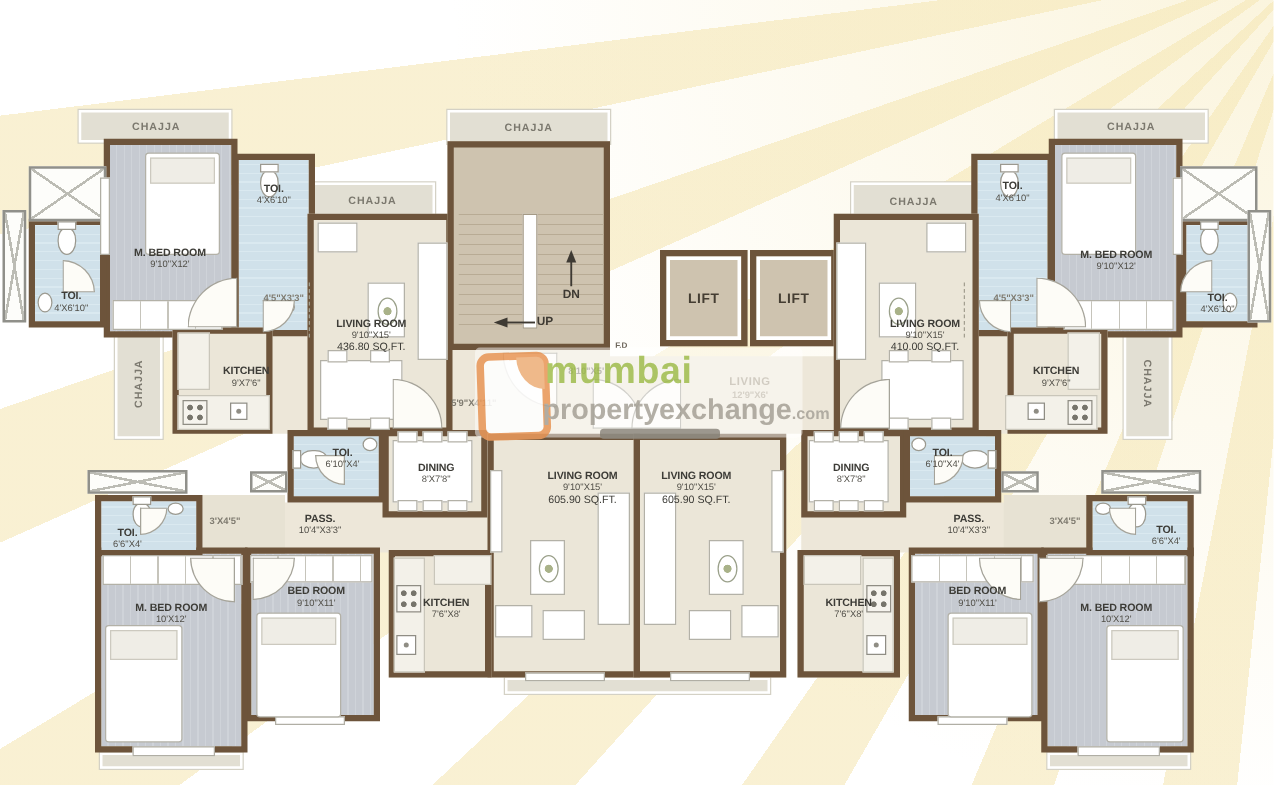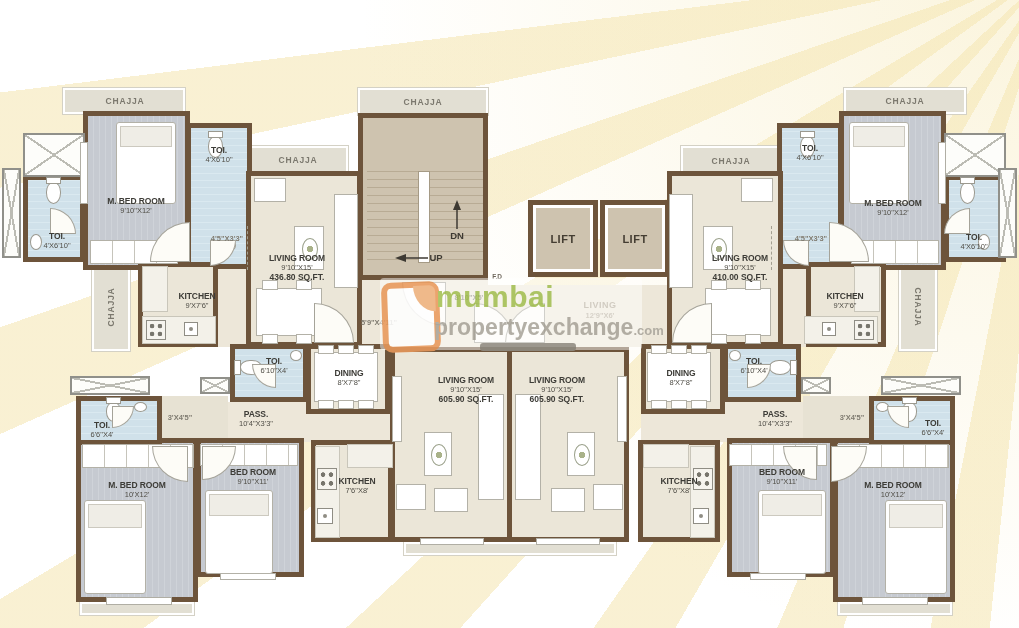--- a/index.html
+++ b/index.html
@@ -48,21 +48,21 @@
   .arc{position:absolute;z-index:22;background:#fdfcf7;border:1px solid #a5a399;box-sizing:border-box}
   .a-tl{border-radius:100% 0 0 0}.a-tr{border-radius:0 100% 0 0}.a-br{border-radius:0 0 100% 0}.a-bl{border-radius:0 0 0 100%}
   .dash-v{position:absolute;z-index:14;border-left:1px dashed #a39f90}
   .arrows{position:absolute;z-index:25}
   .lbl{position:absolute;z-index:40;transform:translate(-50%,-50%);display:flex;flex-direction:column;align-items:center;
        text-align:center;line-height:1.2;white-space:nowrap}
   .lbl.vL{transform:translate(-50%,-50%) rotate(-90deg)}
   .lbl.vR{transform:translate(-50%,-50%) rotate(90deg)}
   .n{font-size:8.5px;font-weight:bold;color:#3d3c37;letter-spacing:-.1px}
   .d{font-size:7.5px;color:#504e47}
-  .a{font-size:8.5px;font-weight:bold;color:#3d3c37}
+  .a{font-size:8.5px;font-weight:normal;color:#3d3c37}
   .c{font-size:8.5px;font-weight:bold;color:#7b786e;letter-spacing:.8px}
   .s{font-size:7.5px;font-weight:bold;color:#7f7b70}
   .fdt{font-size:6.5px;font-weight:bold;color:#6e675c}
   .lift-t{font-size:11px;font-weight:bold;color:#443d32;letter-spacing:.5px}
   .lb1{font-size:9px;font-weight:bold;color:#a79d89;letter-spacing:.5px}
   .lb2{font-size:7.5px;font-weight:bold;color:#b0a794}
   .ud{font-size:9.5px;font-weight:bold;color:#3e3a33}
   .wm{position:absolute;z-index:50;inset:0;opacity:.88;pointer-events:none}
   .wm-bg{position:absolute;left:380px;top:278px;width:262px;height:72px;background:rgba(255,255,255,.55);border-radius:4px}
   .wm-logo{position:absolute;left:382px;top:282px;width:46px;height:58px;border:6px solid #e9995b;border-radius:10px;background:#fff;transform:rotate(-2deg)}

